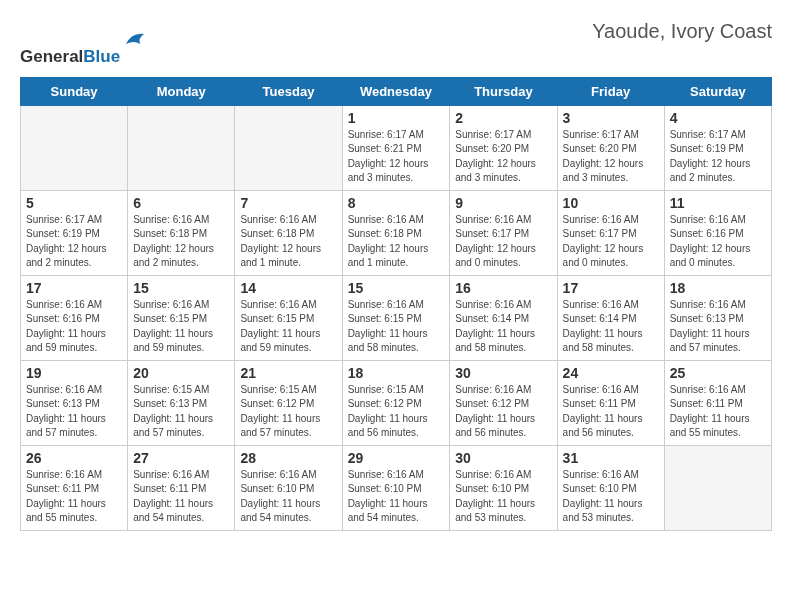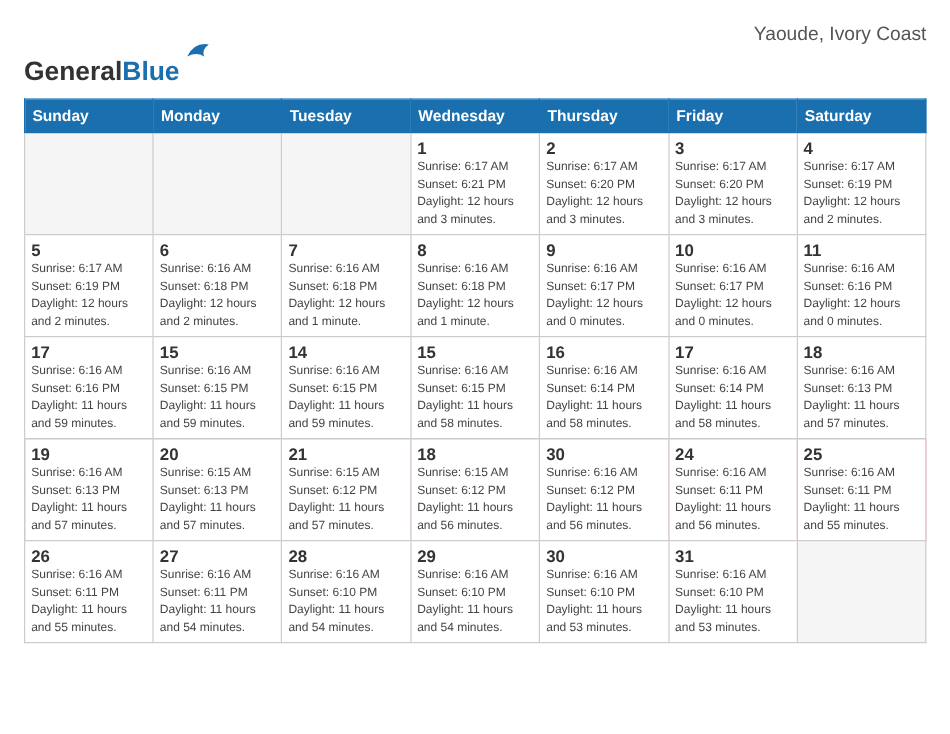--- a/index.html
+++ b/index.html
@@ -23,32 +23,32 @@
     }
     .title-block {
       text-align: right;
     }
     .month-title {
       font-size: 36px;
       font-weight: bold;
       color: #333;
     }
     .location {
-      font-size: 16px;
+      font-size: 20px;
       color: #555;
     }
     .calendar {
       width: 100%;
       border-collapse: collapse;
       font-size: 11px;
     }
     .calendar th {
       background-color: #1a6faf;
       color: #fff;
-      text-align: left;
+      text-align: center;
       padding: 6px 6px;
       font-size: 13px;
       font-weight: bold;
       border: 1px solid #1a6faf;
     }
     .calendar td {
       vertical-align: top;
       border: 1px solid #ccc;
       padding: 4px 5px;
       width: 108px;
@@ -72,21 +72,21 @@
     }
     .calendar tr:nth-child(odd) td:not(.empty) {
     }
   </style>
 </head>
 <body>
 
 <div class="header">
   <div class="logo">
     <div style="display:flex;align-items:center;gap:2px;">
-      <div style="font-size:22px;font-weight:bold;color:#333;line-height:1.1;margin-top:28px;">
+      <div style="font-size:17px;font-weight:bold;color:#333;line-height:1.1;margin-top:28px;">
         <span style="color:#333;">General</span><span style="color:#1a6faf;">Blue</span>
       </div>
       <svg width="22" height="18" viewBox="0 0 22 18" style="margin-left:2px;margin-bottom:8px;">
         <path d="M2,14 Q8,2 20,4 Q14,8 16,14 Q10,10 2,14Z" fill="#1a6faf"></path>
       </svg>
     </div>
   </div>
   <div class="title-block">
     <div class="location">Yaoude, Ivory Coast</div>
   </div>
@@ -233,21 +233,21 @@
 and 58 minutes.</div>
         </td>
         <td>
           <span class="day-number">18</span>
           <div class="day-info" style="white-space: pre-line;">Sunrise: 6:16 AM
 Sunset: 6:13 PM
 Daylight: 11 hours
 and 57 minutes.</div>
         </td>
       </tr>
-      <tr style="background: #ec4899;">
+      <tr style="background: #0c4a6e;">
         <td>
           <span class="day-number">19</span>
           <div class="day-info" style="white-space: pre-line;">Sunrise: 6:16 AM
 Sunset: 6:13 PM
 Daylight: 11 hours
 and 57 minutes.</div>
         </td>
         <td>
           <span class="day-number">20</span>
           <div class="day-info" style="white-space: pre-line;">Sunrise: 6:15 AM

